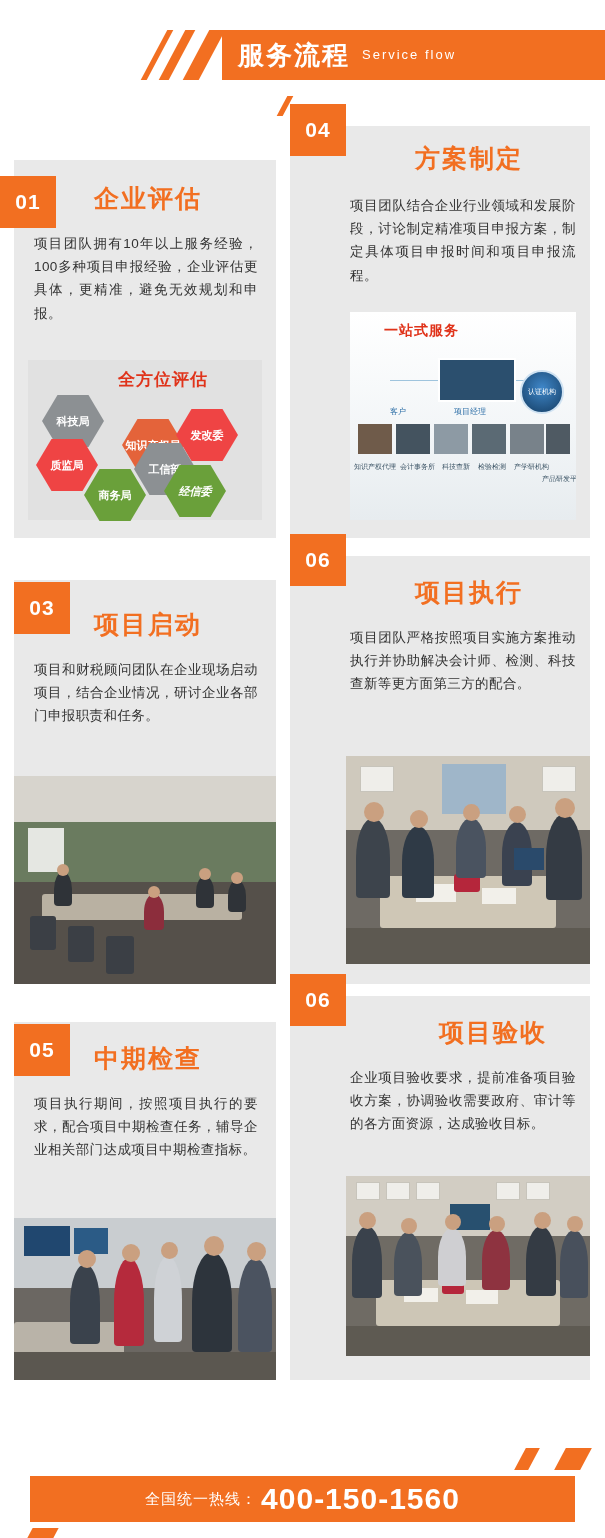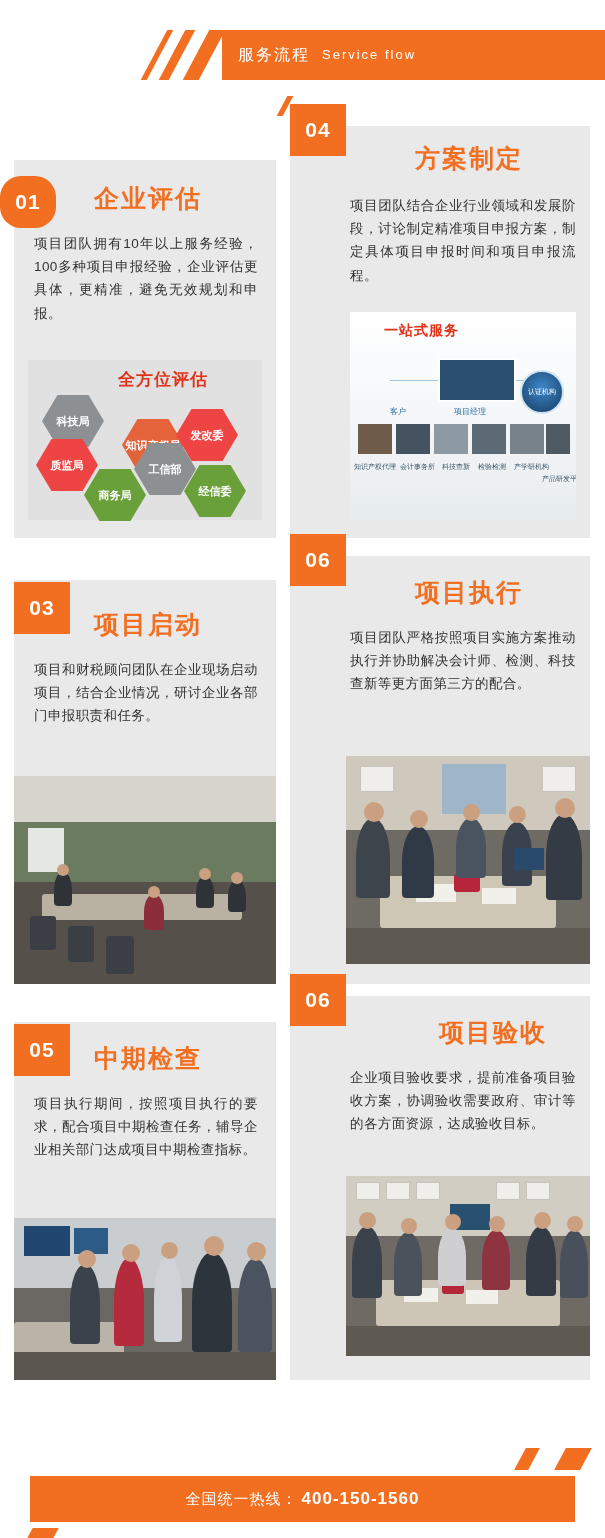--- a/index.html
+++ b/index.html
@@ -40,22 +40,22 @@
   .header-text {
     position: absolute;
     left: 222px; top: 30px;
     width: 383px; height: 50px;
     display: flex;
     align-items: center;
     padding-left: 16px;
     color: #ffffff;
   }
   .header-cn {
-    font-size: 16px;
-    font-weight: normal;
+    font-size: 26px;
+    font-weight: bold;
     letter-spacing: 2px;
   }
   .header-en {
     font-size: 13px;
     letter-spacing: 2px;
     margin-left: 12px;
     padding-bottom: 1px;
   }
 
   .card {
@@ -213,21 +213,21 @@
     position: absolute;
     left: 30px; top: 38px;
     width: 545px; height: 46px;
     background: #f26f21;
     display: flex;
     align-items: center;
     justify-content: center;
     color: #ffffff;
   }
   .footer-label { font-size: 15px; letter-spacing: 1px; }
-  .footer-phone { font-size: 17px; font-weight: bold; letter-spacing: 1px; margin-left: 4px; }
+  .footer-phone { font-size: 30px; font-weight: bold; letter-spacing: 1px; margin-left: 4px; }
   .footer-slash {
     position: absolute;
     background: #f26f21;
     transform: skewX(-28deg);
   }
   .fsl1 { left: 560px; top: 10px; width: 26px; height: 22px; }
   .fsl2 { left: 520px; top: 10px; width: 14px; height: 22px; }
   .fsl3 { left: 30px;  top: 90px; width: 26px; height: 10px; }
 
   
@@ -258,26 +258,26 @@
     <div class="card-body" style="left:20px; top:72px; width:224px;">项目团队拥有10年以上服务经验，100多种项目申报经验，企业评估更具体，更精准，避免无效规划和申报。</div>
 
     <div class="hexwrap" style="left:14px; top:200px; width:234px; height:160px;">
       <div class="hex-title" style="left:90px; top:8px;">全方位评估</div>
 
       <div class="hex gray" style="left:14px;  top:34px;">科技局</div>
       <div class="hex orange" style="left:62px;  top:58px;margin-left:32px;">知识产权局</div>
       <div class="hex blue" style="left:148px; top:48px;">发改委</div>
       <div class="hex blue" style="left:8px;   top:78px;">质监局</div>
       <div class="hex gray2" style="left:106px; top:82px;">工信部</div>
-      <div class="hex green" style="left:156px; top:104px;">经信委</div>
+      <div class="hex green" style="left:136px; top:104px;font-style:italic;">经信委</div>
       <div class="hex green" style="left:56px;  top:108px;">商务局</div>
     </div>
   </div>
 
-  <div class="badge" style="left:0px; top:176px; width:56px; height:52px;border-radius:21px;">01</div>
+  <div class="badge" style="left:0px; top:176px; width:56px; height:52px;">01</div>
 
   <div class="card" style="left:290px; top:126px; width:300px; height:412px;">
     <div class="card-title" style="left:125px; top:16px;">方案制定</div>
     <div class="card-body" style="left:60px; top:68px; width:226px;">项目团队结合企业行业领域和发展阶段，讨论制定精准项目申报方案，制定具体项目申报时间和项目申报流程。</div>
 
     <div class="ill02" style="left:60px; top:186px; width:226px; height:208px;">
       <div class="ill02-title" style="left:34px; top:10px;">一站式服务</div>
 
       <div class="ill02-line" style="left:40px; top:68px; width:48px;"></div>
       <div class="ill02-line" style="left:166px; top:68px; width:40px;"></div>

